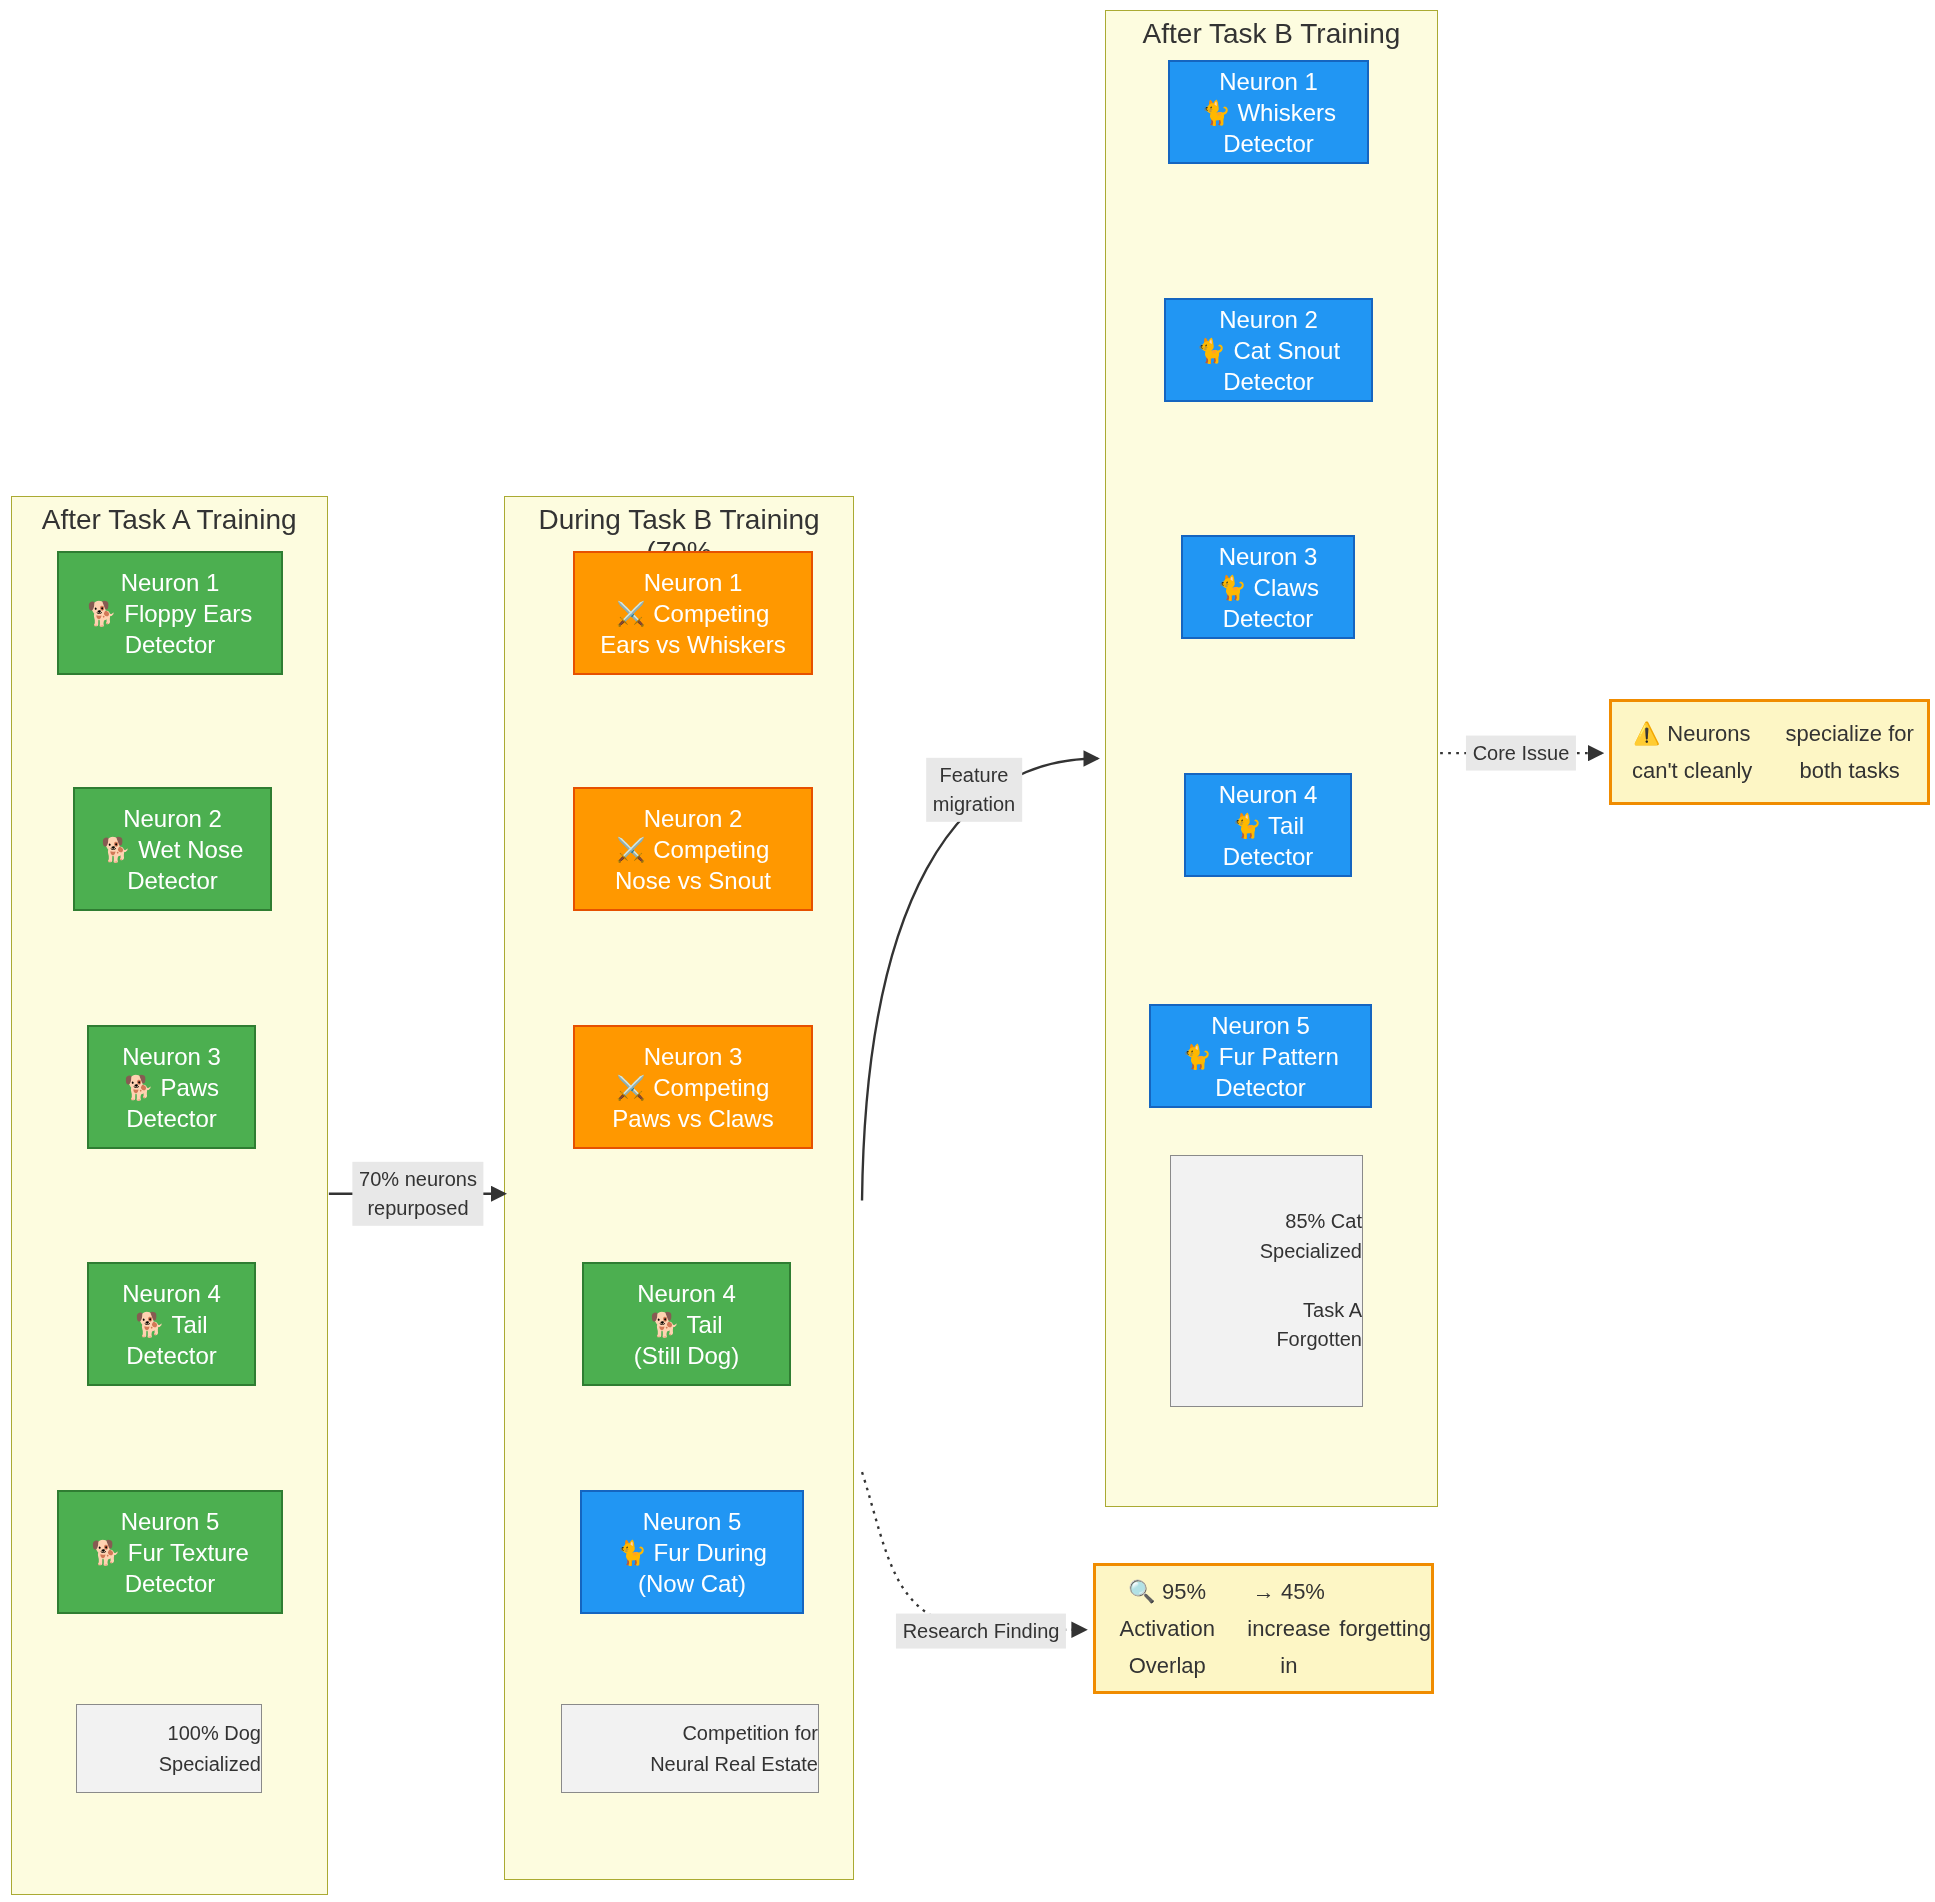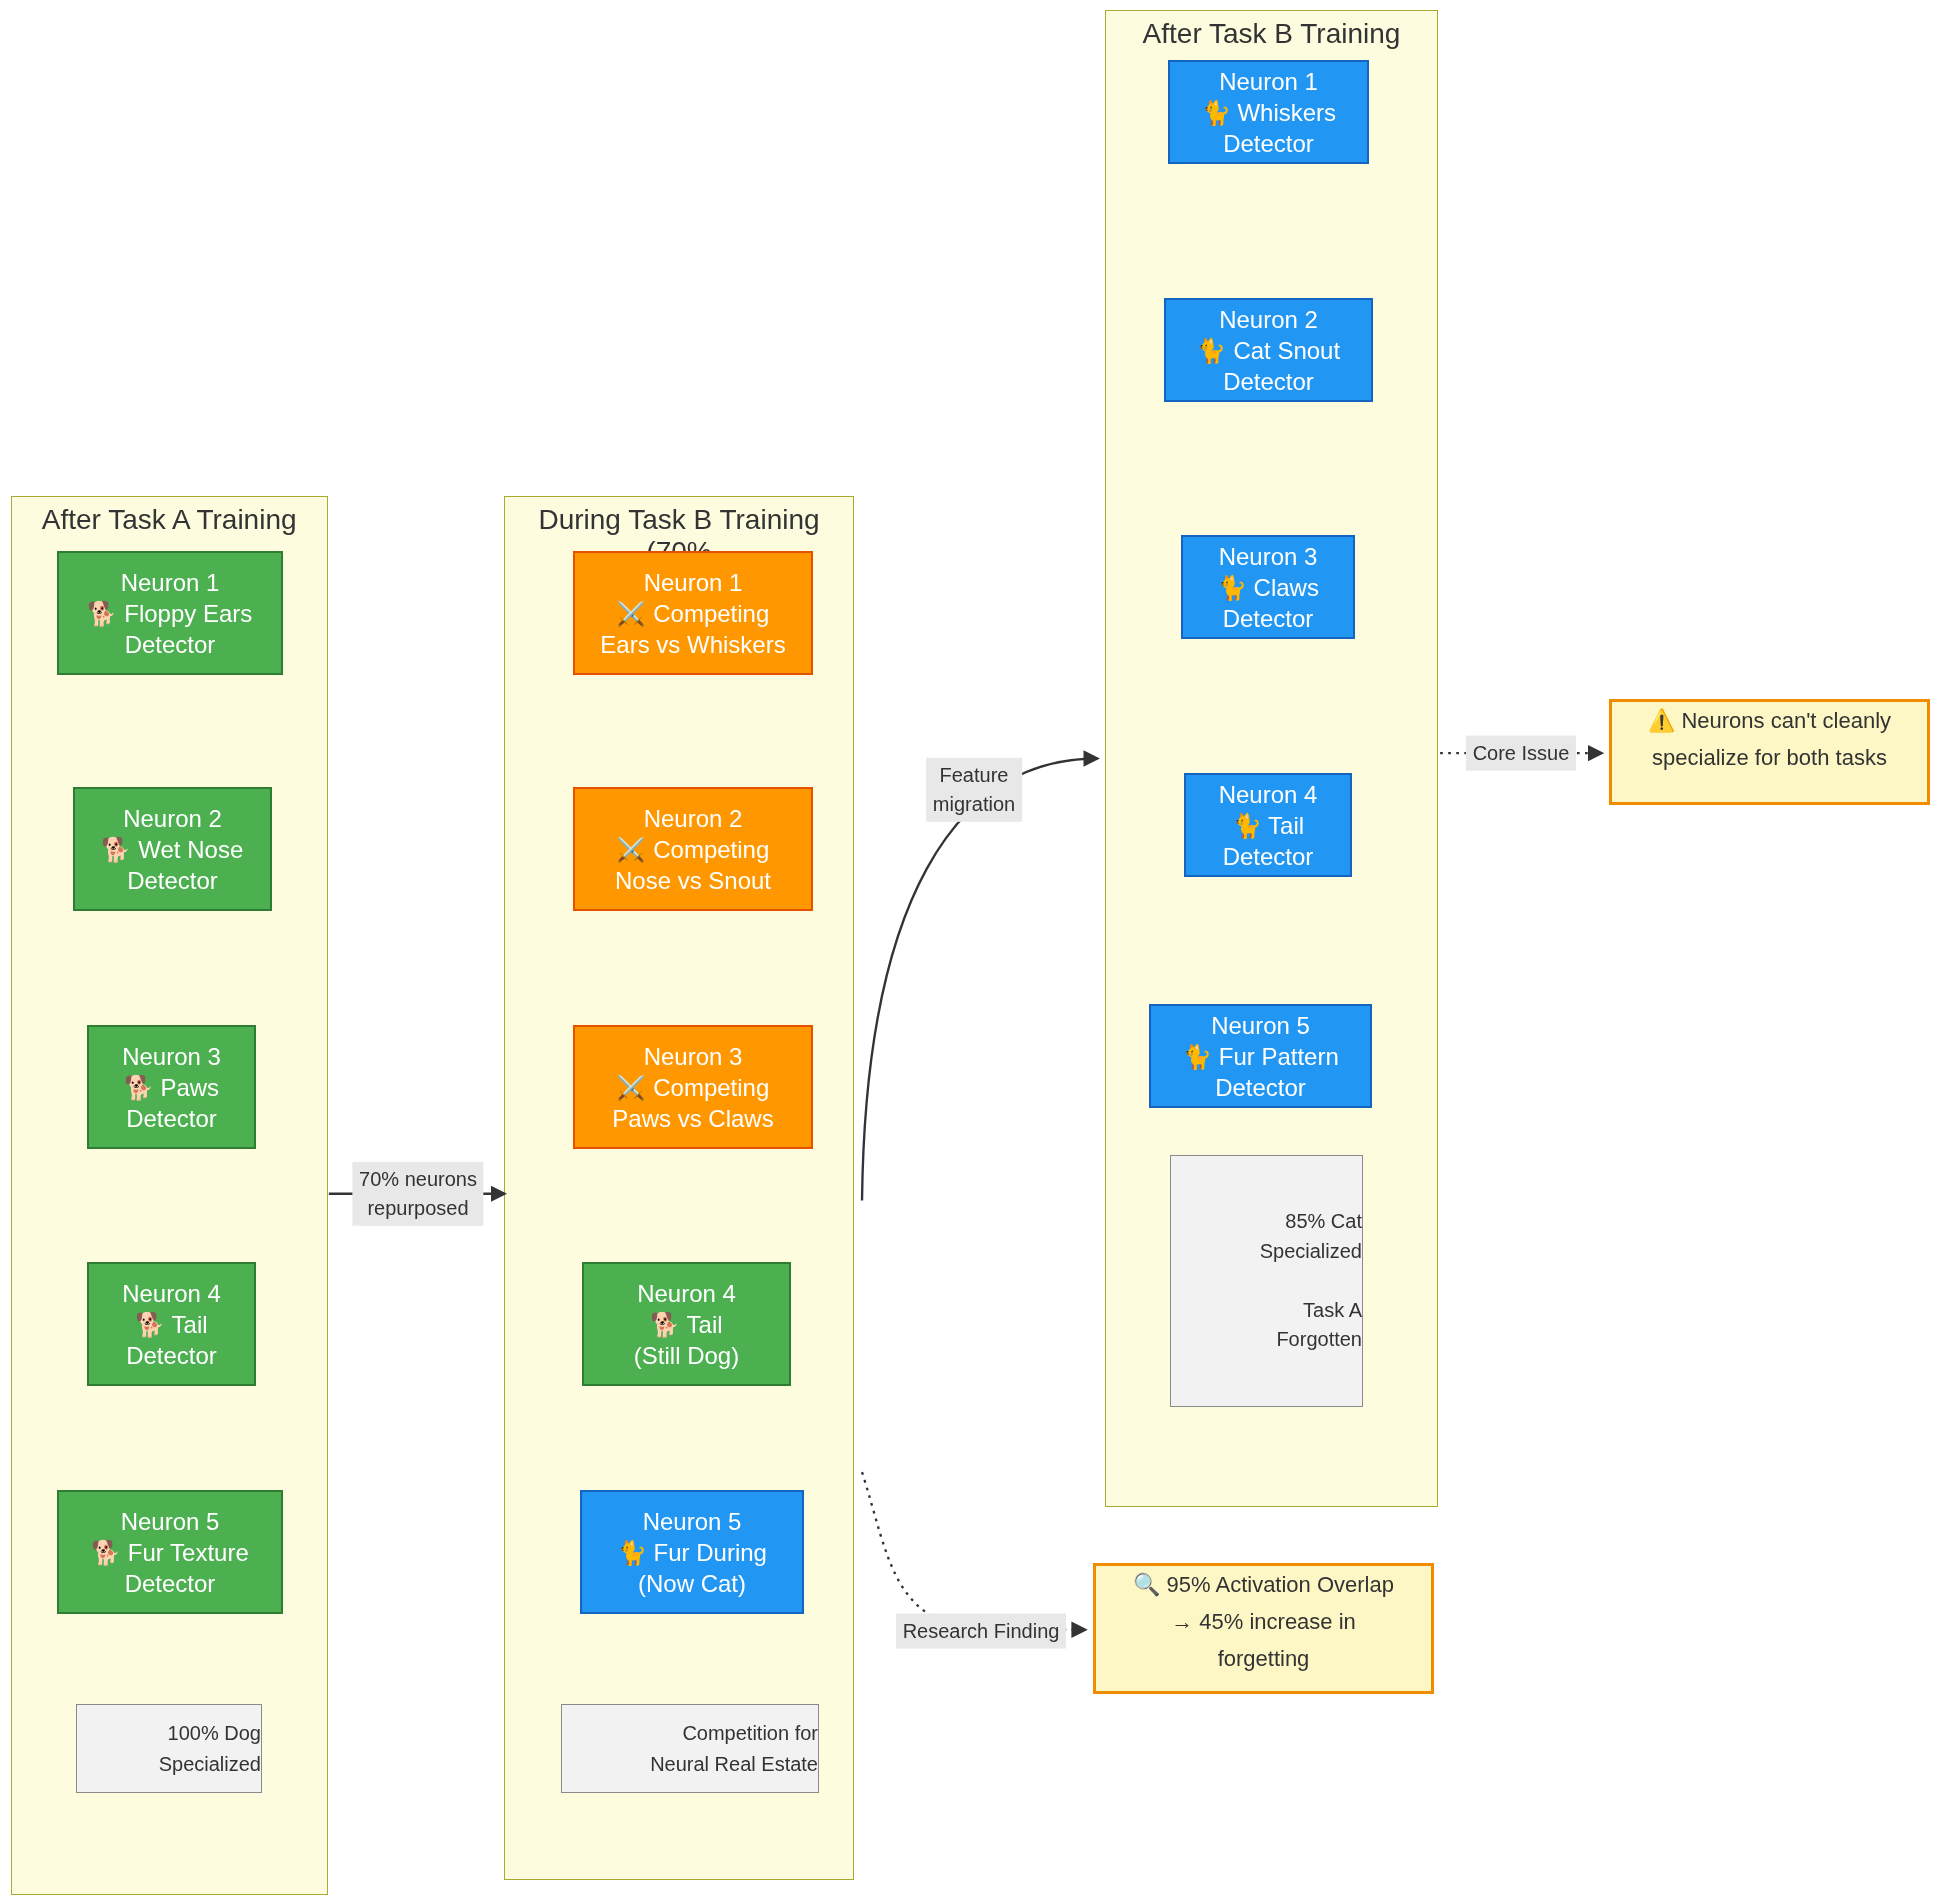--- a/index.html
+++ b/index.html
@@ -39,21 +39,21 @@
 
   .note{position:absolute;z-index:3;background:var(--note-fill);border:1.3px solid var(--note-stroke);color:var(--text-dark);
         display:flex;flex-direction:column;justify-content:center;align-items:flex-end;text-align:center;
         font-size:20px;line-height:31px;box-sizing:border-box}
   #note-a{left:76px;top:1704px;width:186px;height:89px}
   #note-m{left:561px;top:1704px;width:258px;height:89px}
   #note-b{left:1170px;top:1155px;width:193px;height:252px}
   #note-b .line{line-height:29.5px;min-height:29.5px}
 
   .callout{position:absolute;z-index:3;background:var(--callout-fill);border:3.4px solid var(--callout-stroke);color:var(--text-dark);
-        display:flex;flex-direction:column;justify-content:flex-start;align-items:center;text-align:center;
+        display:flex;justify-content:flex-start;align-items:center;text-align:center;
         font-size:22px;line-height:37px;box-sizing:border-box}
   #callout-warning{left:1609px;top:699px;width:321px;height:106px}
   #callout-research{left:1093px;top:1563px;width:341px;height:131px}
   .callout .line{min-height:37px}
 
   .edge-label{position:absolute;z-index:4;transform:translate(-50%,-50%);background:var(--edge-label-bg);color:var(--text-dark);
         font-size:20px;line-height:29.5px;padding:2.7px 6.7px;text-align:center;white-space:nowrap}
   .edge-label .tline{display:block}
   #lbl-repurposed{left:418px;top:1194px}
   #lbl-feature{left:974px;top:790px}

